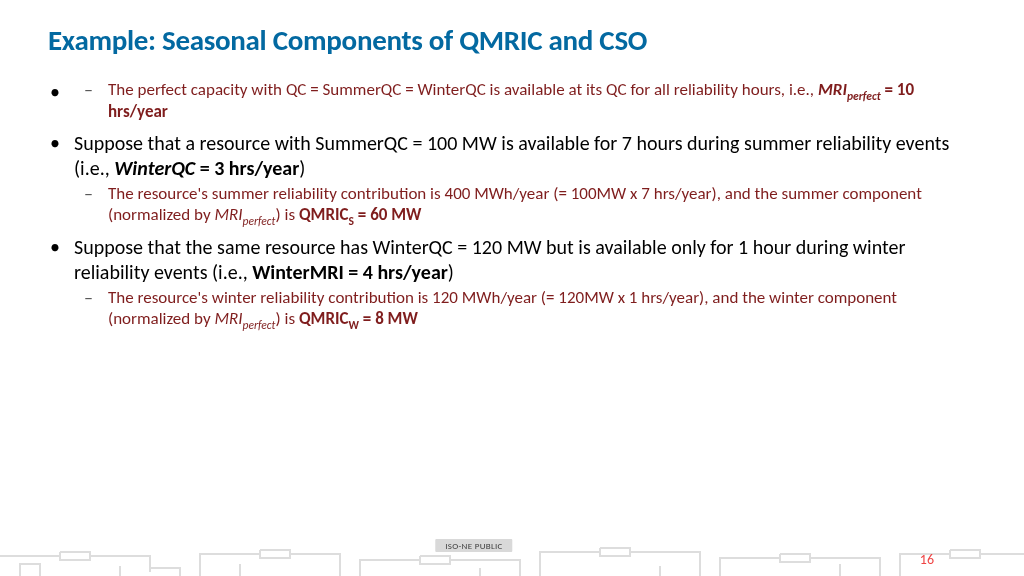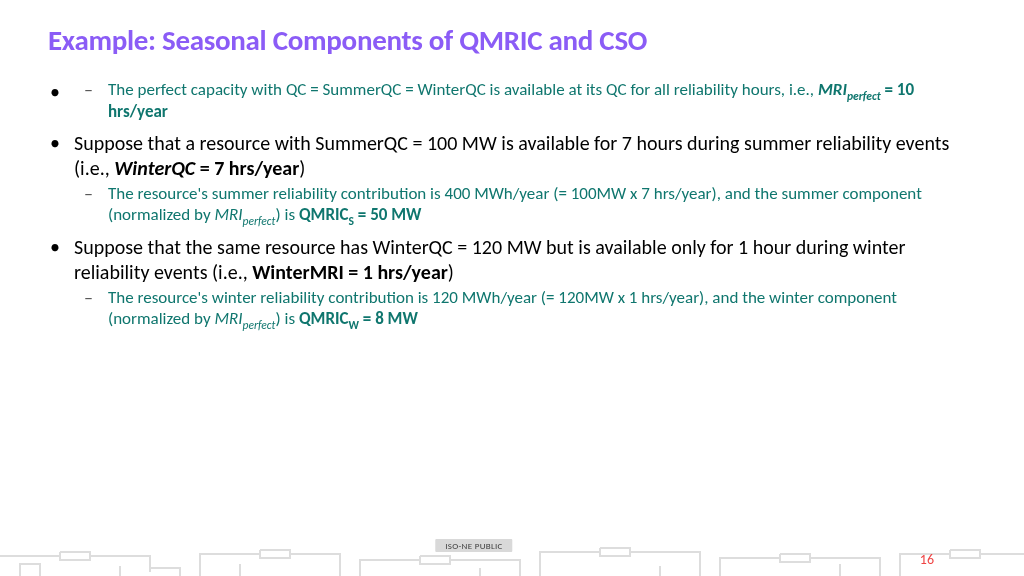--- a/index.html
+++ b/index.html
@@ -1,23 +1,23 @@
 <!DOCTYPE html>
 <html><head>
 <meta charset="utf-8">
 <style>
   * { box-sizing: border-box; margin: 0; padding: 0; }
   html, body { width: 1024px; height: 576px; font-family: "Segoe UI", Calibri, Arial, sans-serif; background: #fff; color: #000; overflow: hidden; position: relative; }
   .slide { width: 1024px; height: 576px; position: relative; padding: 22px 48px 40px 48px; }
-  .title { font-size: 29px; font-weight: 700; color: #8b5cf6; margin-bottom: 22px; letter-spacing: -0.3px; }
+  .title { font-size: 29px; font-weight: 700; color: #0369a1; margin-bottom: 22px; letter-spacing: -0.3px; }
   ul.main { list-style: none; padding-left: 26px; }
   ul.main > li { position: relative; font-size: 20px; line-height: 1.22; margin-bottom: 6px; color: #000; }
   ul.main > li::before { content: "•"; position: absolute; left: -24px; top: 0; font-size: 20px; }
   ul.sub { list-style: none; padding-left: 34px; margin-top: 4px; margin-bottom: 8px; }
-  ul.sub > li { position: relative; font-size: 17px; line-height: 1.22; color: #0f766e; }
+  ul.sub > li { position: relative; font-size: 17px; line-height: 1.22; color: #7f1d1d; }
   ul.sub > li::before { content: "–"; position: absolute; left: -24px; top: 0; font-size: 18px; color: #595959; }
   .b { font-weight: 700; }
   .i { font-style: italic; }
   .subsc { font-size: 0.68em; vertical-align: sub; position: relative; top: 0.05em; }
   .footer { position: absolute; bottom: 0; left: 0; width: 948px; height: 40px; }
   .footer-label { position: absolute; left: 50%; transform: translateX(-50%); bottom: 24px; background: #d9d9d9; color: #404040; font-size: 9px; padding: 1px 10px; border-radius: 1px; letter-spacing: 0.3px; }
   .page-num { position: absolute; right: 14px; bottom: 8px; font-size: 14px; color: #ef4444; }
   .circuit { position: absolute; left: 0; bottom: 0; width: 1024px; height: 32px; opacity: 0.7; }
   .circuit svg { width: 100%; height: 100%; }
 </style>
@@ -31,30 +31,30 @@
 
     <li>
       <ul class="sub">
         <li>
           <span>The perfect capacity with QC = SummerQC = WinterQC is available at its QC for all reliability hours, i.e., </span><span class="b i">MRI</span><span class="b i subsc">perfect</span><span class="b"> = 10 hrs/year</span>
         </li>
       </ul>
     </li>
 
     <li>
-      <span>Suppose that a resource with SummerQC = 100 MW is available for 7 hours during summer reliability events (i.e., </span><span class="b i">WinterQC</span><span class="b"> = 7 hrs/year</span><span>)</span>
+      <span>Suppose that a resource with SummerQC = 100 MW is available for 7 hours during summer reliability events (i.e., </span><span class="b i">WinterQC</span><span class="b"> = 3 hrs/year</span><span>)</span>
       <ul class="sub">
         <li>
-          <span>The resource's summer reliability contribution is 400 MWh/year (= 100MW x 7 hrs/year), and the summer component (normalized by </span><span class="i">MRI</span><span class="i subsc">perfect</span><span>) is </span><span class="b">QMRIC</span><span class="b subsc">S</span><span class="b"> = 50 MW</span>
+          <span>The resource's summer reliability contribution is 400 MWh/year (= 100MW x 7 hrs/year), and the summer component (normalized by </span><span class="i">MRI</span><span class="i subsc">perfect</span><span>) is </span><span class="b">QMRIC</span><span class="b subsc">S</span><span class="b"> = 60 MW</span>
         </li>
       </ul>
     </li>
 
     <li>
-      <span>Suppose that the same resource has WinterQC = 120 MW but is available only for 1 hour during winter reliability events (i.e., </span><span class="b">WinterMRI = 1 hrs/year</span><span>)</span>
+      <span>Suppose that the same resource has WinterQC = 120 MW but is available only for 1 hour during winter reliability events (i.e., </span><span class="b">WinterMRI = 4 hrs/year</span><span>)</span>
       <ul class="sub">
         <li>
           <span>The resource's winter reliability contribution is 120 MWh/year (= 120MW x 1 hrs/year), and the winter component (normalized by </span><span class="i">MRI</span><span class="i subsc">perfect</span><span>) is </span><span class="b">QMRIC</span><span class="b subsc">W</span><span class="b"> = 8 MW</span>
         </li>
       </ul>
     </li>
 
 
   </ul>
 

